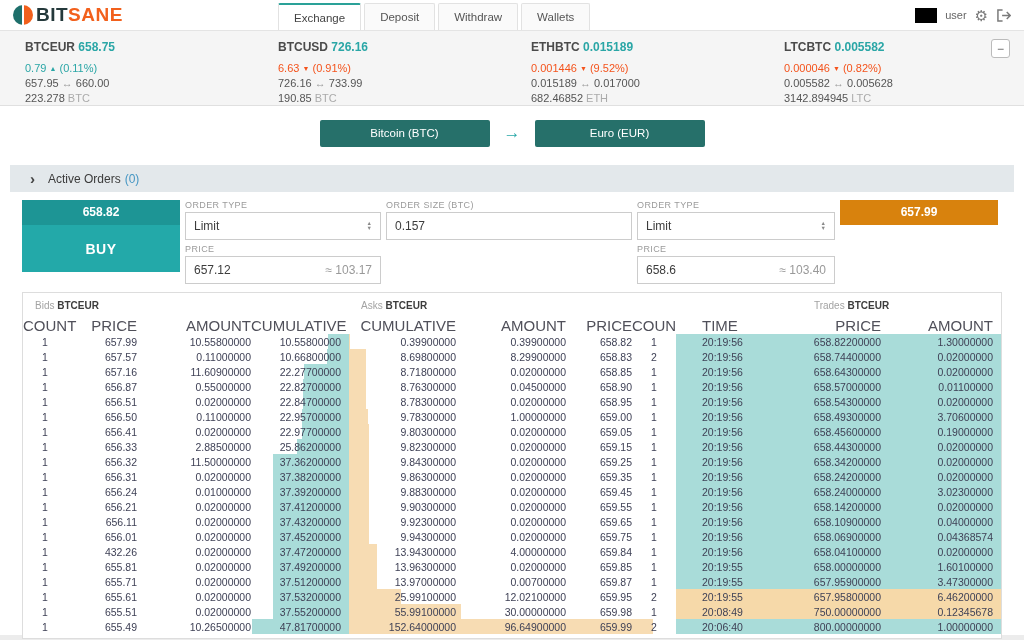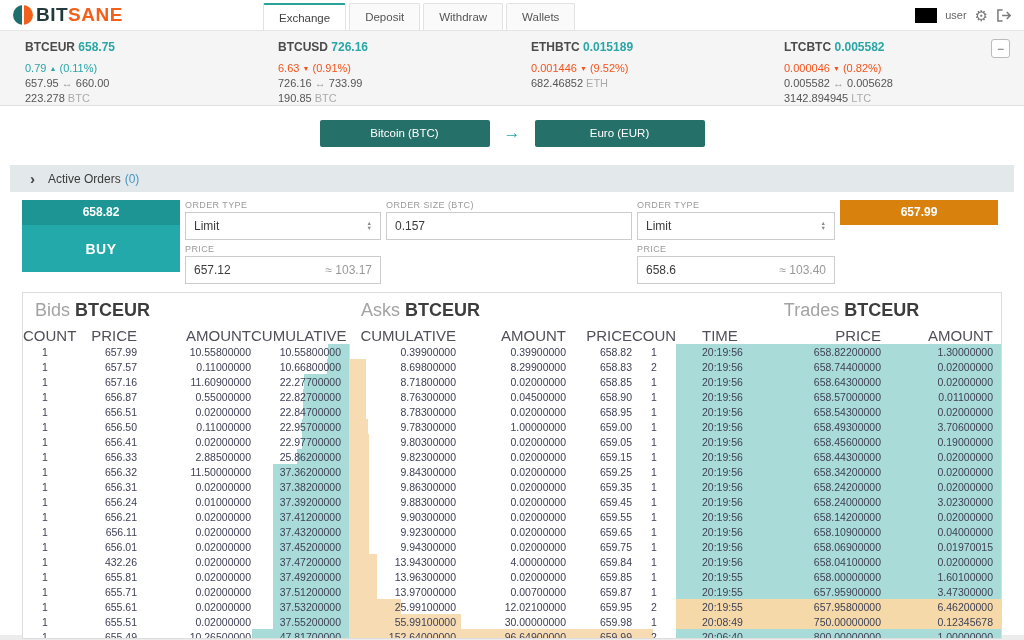--- a/index.html
+++ b/index.html
@@ -7,21 +7,21 @@
   body { background:#ececec; font-family:"Liberation Sans", sans-serif; overflow:hidden; }
   .app { width:1024px; height:635px; background:#fff; }
 
   
   .header { height:30px; display:flex; align-items:center; padding:0 13px; position:relative; background:#fff; }
   .logo { display:flex; align-items:flex-end; gap:3px; cursor:pointer; }
   .logo-circle { width:20px; height:20px; border-radius:50%;
     background:linear-gradient(90deg,#1e6f6b 46%,#fff 46%,#fff 54%,#f2601c 54%); }
   .logo-text { font-size:19px; font-weight:bold; letter-spacing:.5px; line-height:20px; }
   .logo-bit { color:#24393b; } .logo-sane { color:#f2601c; }
-  .tabs { position:absolute; left:263px; bottom:0; display:flex; }
+  .tabs { position:absolute; left:278px; bottom:0; display:flex; }
   .tab { height:27px; padding:0 15px; display:flex; align-items:center; font-size:11.5px; color:#555;
     background:#fafafa; border:1px solid #e2e2e2; border-bottom:none; margin-right:3px; border-radius:2px 2px 0 0; cursor:pointer; }
   .tab.active { background:#fff; border-top:2px solid #2aa198; color:#444; }
   .user-area { margin-left:auto; display:flex; align-items:center; gap:8px; }
   .avatar { width:22px; height:15px; background:#000; }
   .user-name { font-size:11px; color:#666; }
   .gear { font-size:15px; color:#7a7a7a; line-height:15px; cursor:pointer; }
   .logout { display:flex; align-items:center; cursor:pointer; }
 
   
@@ -64,21 +64,21 @@
   .field-label.second { margin-top:4px; }
   .input, .select { height:28px; border:1px solid #ccc; background:#fff; display:flex; align-items:center;
     padding:0 8px; font-size:12px; color:#3c3c3c; justify-content:space-between; cursor:pointer; }
   .updown { display:flex; flex-direction:column; font-size:5.5px; color:#8a8a8a; line-height:5px; }
   .approx { color:#999; }
 
   
   .tables { margin:6px 22px 0; border:1px solid #ddd; display:grid; grid-template-columns:326px 327px 1fr;
     padding-top:5px; height:347px; background:#fff; }
   .tbl { overflow:hidden; }
-  .tbl-title { font-size:18px; padding:2px 0 5px 12px; }
+  .tbl-title { font-size:10px; padding:2px 0 5px 12px; }
   .tbl:last-child .tbl-title { padding-left:26px;text-align:center; }
   .tt-muted { color:#a3a3a3; }
   .tt-pair { color:#3d3d3d; font-weight:bold; }
   .thead, .trow { display:grid; align-items:center; }
   .thead { height:18px; font-size:15px; color:#50505a; }
   .trow { height:15px; font-size:10.5px; color:#3f4156; position:relative; cursor:pointer; }
   .bids-grid   { grid-template-columns:44px 70px 114px 1fr; padding-right:8px; }
   .asks-grid   { grid-template-columns:1fr 110px 66px 44px; padding-left:8px; }
   .trades-grid { grid-template-columns:100px 1fr 112px; padding:0 8px 0 26px; }
   .c { position:relative; z-index:1; }
@@ -128,20 +128,21 @@
         </div>
         <div class="ticker down">
           <div class="t-line1"><span class="t-pair">BTCUSD</span> <span class="t-last">726.16</span></div>
           <div class="t-line t-change">6.63 <span class="t-arrow">▼</span> (0.91%)</div>
           <div class="t-line">726.16 <span class="t-range-arrow">↔</span> 733.99</div>
           <div class="t-line">190.85 <span class="t-unit">BTC</span></div>
         </div>
         <div class="ticker down">
           <div class="t-line1"><span class="t-pair">ETHBTC</span> <span class="t-last">0.015189</span></div>
           <div class="t-line t-change">0.001446 <span class="t-arrow">▼</span> (9.52%)</div>
+          <div class="t-line">0.015189 <span class="t-range-arrow">↔</span> 0.017000</div>
           <div class="t-line">682.46852 <span class="t-unit">ETH</span></div>
         </div>
         <div class="ticker down">
           <div class="t-line1"><span class="t-pair">LTCBTC</span> <span class="t-last">0.005582</span></div>
           <div class="t-line t-change">0.000046 <span class="t-arrow">▼</span> (0.82%)</div>
           <div class="t-line">0.005582 <span class="t-range-arrow">↔</span> 0.005628</div>
           <div class="t-line">3142.894945 <span class="t-unit">LTC</span></div>
         </div>
       </div>
     <div class="collapse-btn">−</div>
@@ -586,21 +587,21 @@
             <span class="c right">0.02000000</span>
           </div>
           <div class="trow trades-grid buy-row">
             <span class="c left">20:19:56</span>
             <span class="c right">658.10900000</span>
             <span class="c right">0.04000000</span>
           </div>
           <div class="trow trades-grid buy-row">
             <span class="c left">20:19:56</span>
             <span class="c right">658.06900000</span>
-            <span class="c right">0.01970015</span>
+            <span class="c right">0.04368574</span>
           </div>
           <div class="trow trades-grid buy-row">
             <span class="c left">20:19:56</span>
             <span class="c right">658.04100000</span>
             <span class="c right">0.02000000</span>
           </div>
           <div class="trow trades-grid buy-row">
             <span class="c left">20:19:55</span>
             <span class="c right">658.00000000</span>
             <span class="c right">1.60100000</span>

